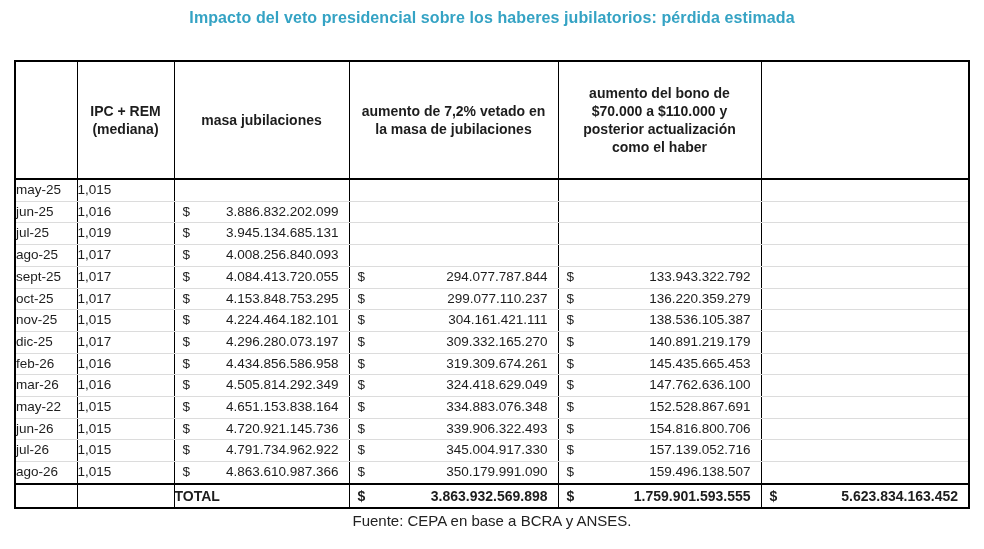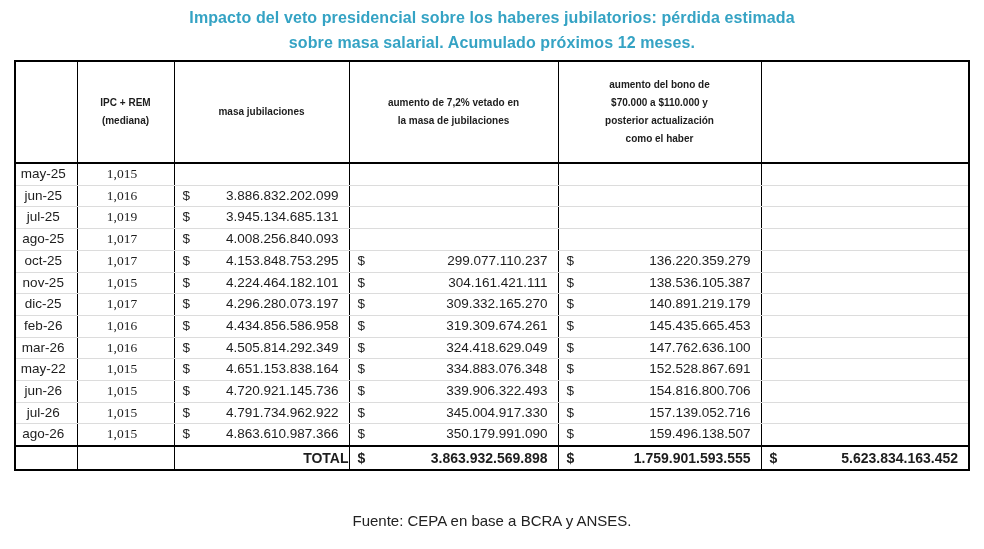--- a/index.html
+++ b/index.html
@@ -43,71 +43,70 @@
     border-left: 1.5px solid #000000;
     border-right: 1.5px solid #000000;
     overflow: hidden;
     vertical-align: middle;
   }
   .tbl thead th {
     height: 84px;
     border-bottom: 2px solid #000000;
     border-top: 2px solid #000000;
     font-weight: bold;
-    font-size: 10px;
+    font-size: 14px;
     line-height: 18px;
     text-align: center;
     white-space: pre-line;
-    padding: 8px 4px;
+    padding: 16px 4px;
   }
   .tbl tbody td {
     height: 20.7px;
     font-size: 13.5px;
     line-height: 20.7px;
     border-top: 1px solid #dcdcdc;
     border-bottom: 1px solid #dcdcdc;
     padding: 0;
   }
   .tbl tfoot td {
     height: 22px;
     font-size: 14px;
     font-weight: bold;
     border-top: 2px solid #000000;
     border-bottom: 2px solid #000000;
     padding: 0;
   }
-  .c-month { text-align: center; padding-right: 6px !important; }
-  .c-ipc   { text-align: center; padding-right: 7px !important; font-family: Liberation Serif, serif; }
+  .c-month { text-align: left; padding-right: 6px !important; }
+  .c-ipc   { text-align: left; padding-right: 7px !important; }
   .money {
     display: flex;
     justify-content: space-between;
     align-items: center;
     padding: 0 10px 0 8px;
     width: auto;
   }
   .money .num { text-align: right; margin-left: 33px; }
-  .c-total-label { text-align: right; font-weight: bold; margin-left: 27px; }
+  .c-total-label { text-align: left; font-weight: bold; margin-left: 27px; }
   .footer {
     position: absolute;
     top: 512px;
     left: 0;
     width: 984px;
     text-align: center;
     font-size: 15px;
     color: #222222;
   }
 </style>
 </head>
 <body>
 
 <div class="page">
 
   <div class="title">
     <div>Impacto del veto presidencial sobre los haberes jubilatorios: pérdida estimada</div>
-    <div>sobre masa salarial. Acumulado próximos 12 meses.</div>
   </div>
 
   <table class="tbl">
     <colgroup>
       <col style="width:62px">
       <col style="width:97px">
       <col style="width:175px">
       <col style="width:209px">
       <col style="width:203px">
       <col style="width:208px">
@@ -217,20 +216,43 @@
     </td>
     <td>
       <div class="money">
         <span class="cur"></span>
         <span class="num"></span>
       </div>
     </td>
     <td></td>
   </tr>
 
+  <tr>
+    <td class="c-month">sept-25</td>
+    <td class="c-ipc">1,017</td>
+    <td>
+      <div class="money">
+        <span class="cur">$</span>
+        <span class="num">4.084.413.720.055</span>
+      </div>
+    </td>
+    <td>
+      <div class="money">
+        <span class="cur">$</span>
+        <span class="num">294.077.787.844</span>
+      </div>
+    </td>
+    <td>
+      <div class="money">
+        <span class="cur">$</span>
+        <span class="num">133.943.322.792</span>
+      </div>
+    </td>
+    <td></td>
+  </tr>
 
   <tr>
     <td class="c-month">oct-25</td>
     <td class="c-ipc">1,017</td>
     <td>
       <div class="money">
         <span class="cur">$</span>
         <span class="num">4.153.848.753.295</span>
       </div>
     </td>

